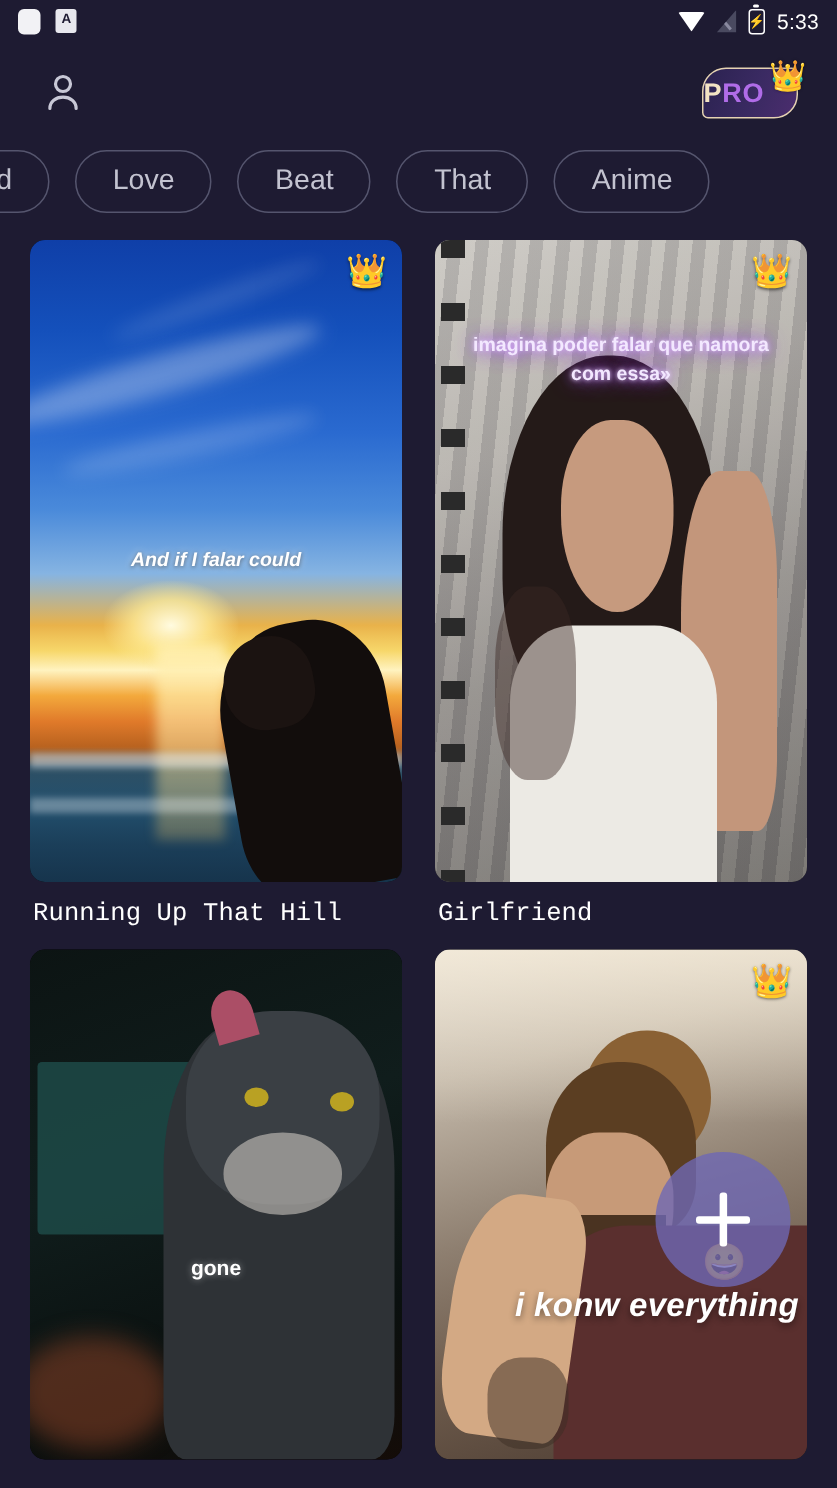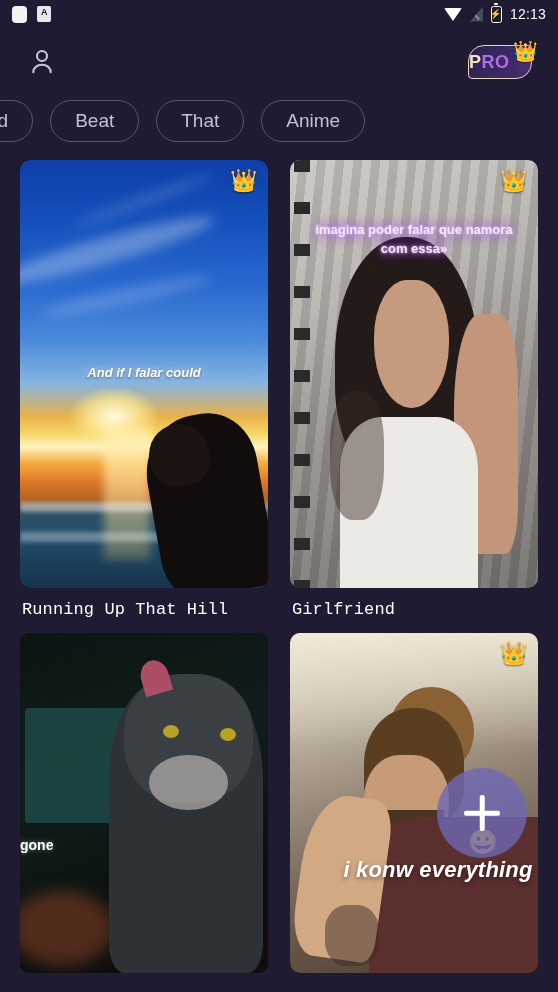--- a/index.html
+++ b/index.html
@@ -115,21 +115,21 @@
   
   .art-cat { position:absolute; inset:0; background:linear-gradient(160deg,#0c1413 0%,#101d1c 40%,#0a100f 75%,#140c08 100%); }
   .cat-screen { position:absolute; left:2%; top:22%; width:52%; height:34%; background:#1d4a48; border-radius:3px; opacity:.85; }
   .cat-body { position:absolute; right:2%; bottom:0; width:62%; height:86%; background:#2e3236; border-radius:34% 34% 10% 10%; }
   .cat-head { position:absolute; right:6%; top:12%; width:52%; height:38%; background:#3a3f44; border-radius:44%; }
   .cat-eye { position:absolute; width:16px; height:13px; background:#b9a123; border-radius:50%; }
   .cat-muzzle { position:absolute; right:16%; top:36%; width:32%; height:16%; background:#d8d4cc; border-radius:50%; opacity:.55; }
   .cat-ear { position:absolute; width:28px; height:34px; background:#ab4e66; border-radius:50% 50% 0 0; }
   .warm-blob { position:absolute; left:-4%; bottom:2%; width:42%; height:22%; background:rgba(150,70,40,.5); filter:blur(8px); border-radius:50%; }
   .tag-ov {
-    position:absolute; left:0; width:100%; text-align:left;
+    position:absolute; left:0; width:100%; text-align:center;
     color:#ffffff; font-size:14px; font-weight:bold;
     text-shadow:0 0 5px rgba(255,255,255,.45);
   }
 
   
   .art-man { position:absolute; inset:0; background:linear-gradient(165deg,#d9d2c8 0%,#c2b7a8 22%,#8e7f70 50%,#6d5b4c 72%,#4a3a30 100%); }
   .man-bg-beam { position:absolute; left:0; top:0; width:100%; height:34%; background:linear-gradient(180deg,rgba(255,245,225,.65),rgba(255,245,225,0)); }
   .man-hairbun { position:absolute; left:40%; top:16%; width:34%; height:26%; background:#8a6134; border-radius:50%; }
   .man-hair { position:absolute; left:30%; top:22%; width:40%; height:34%; background:#5b3e22; border-radius:48% 48% 30% 30%; }
   .man-face { position:absolute; left:30%; top:36%; width:34%; height:30%; background:#c79a78; border-radius:42% 42% 50% 50%; }
@@ -164,21 +164,21 @@
     <div class="sb-left">
       <div class="sb-sq"></div>
       <div class="sb-a">A</div>
     </div>
     <div class="sb-right">
       <div class="ic-wifi"></div>
       <div class="ic-signal"></div>
       <div class="ic-batt">
           <span class="bolt">⚡</span>
         </div>
-      <div class="sb-time">12:13</div>
+      <div class="sb-time">5:33</div>
     </div>
   </div>
 
   <div class="header">
     <div class="avatar-btn">
       <svg width="30" height="30" viewBox="0 0 24 24" fill="none" stroke="#c8c8d6" stroke-width="1.7">
         <circle cx="12" cy="8" r="4"></circle>
         <path d="M5 21c0-3.6 3.1-6 7-6s7 2.4 7 6" stroke-linecap="round"></path>
       </svg>
     </div>
@@ -187,20 +187,21 @@
         <span class="pro-text">
           <span class="p1">P</span><span class="p2">RO</span>
         </span>
       </div>
       <div class="pro-crown">👑</div>
     </div>
   </div>
 
   <div class="chips">
     <div class="chip">ed</div>
+    <div class="chip">Love</div>
     <div class="chip">Beat</div>
     <div class="chip">That</div>
     <div class="chip">Anime</div>
   </div>
 
   <div class="grid">
 
     <div class="col">
 
       <div class="card">

